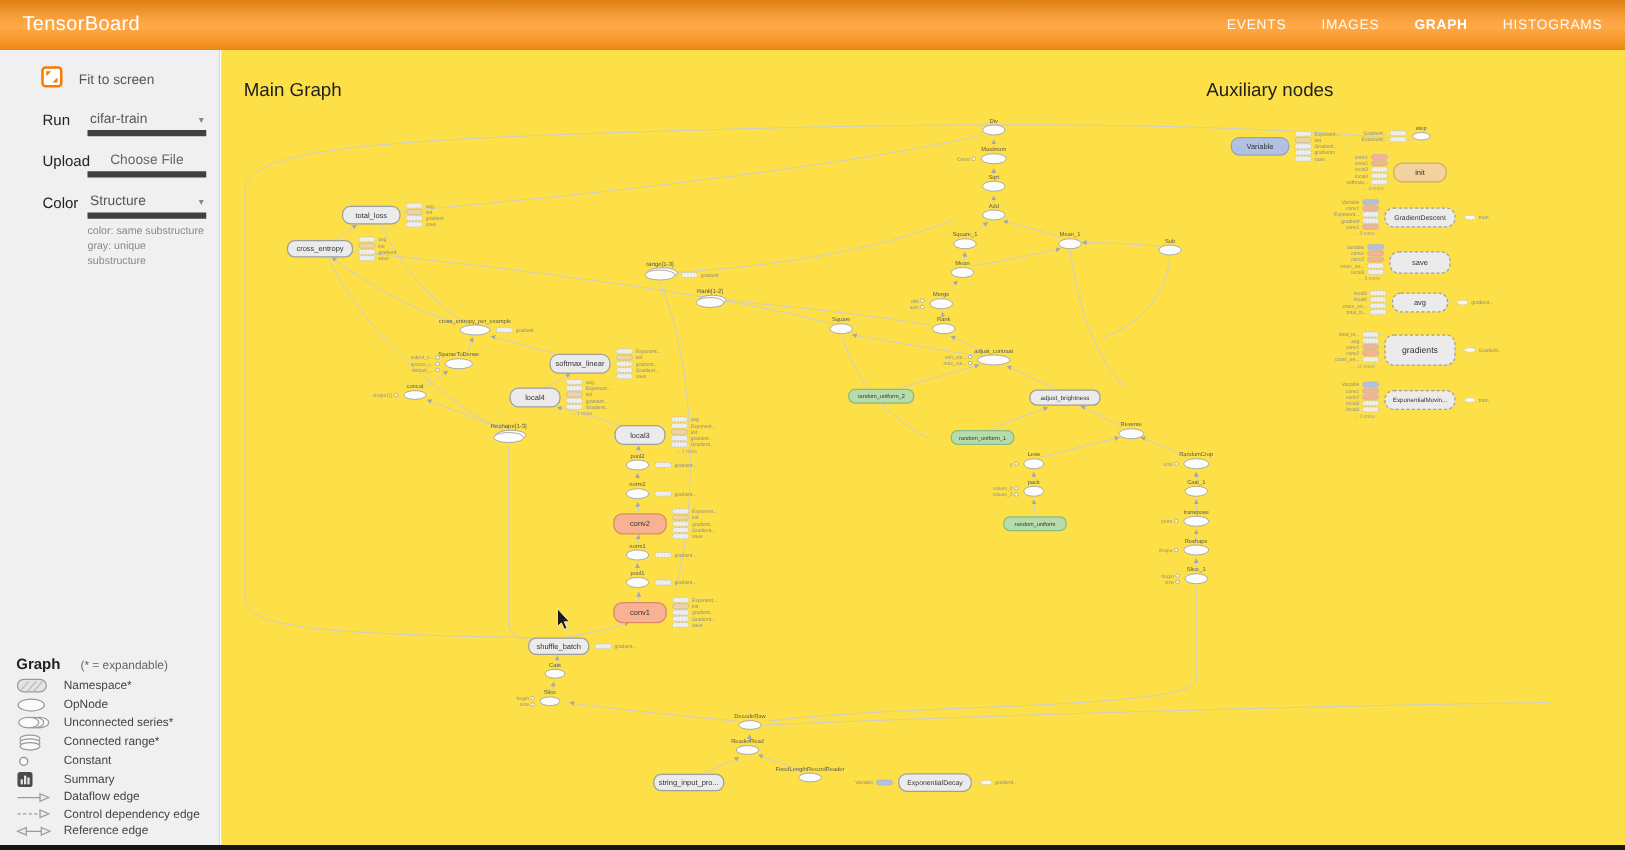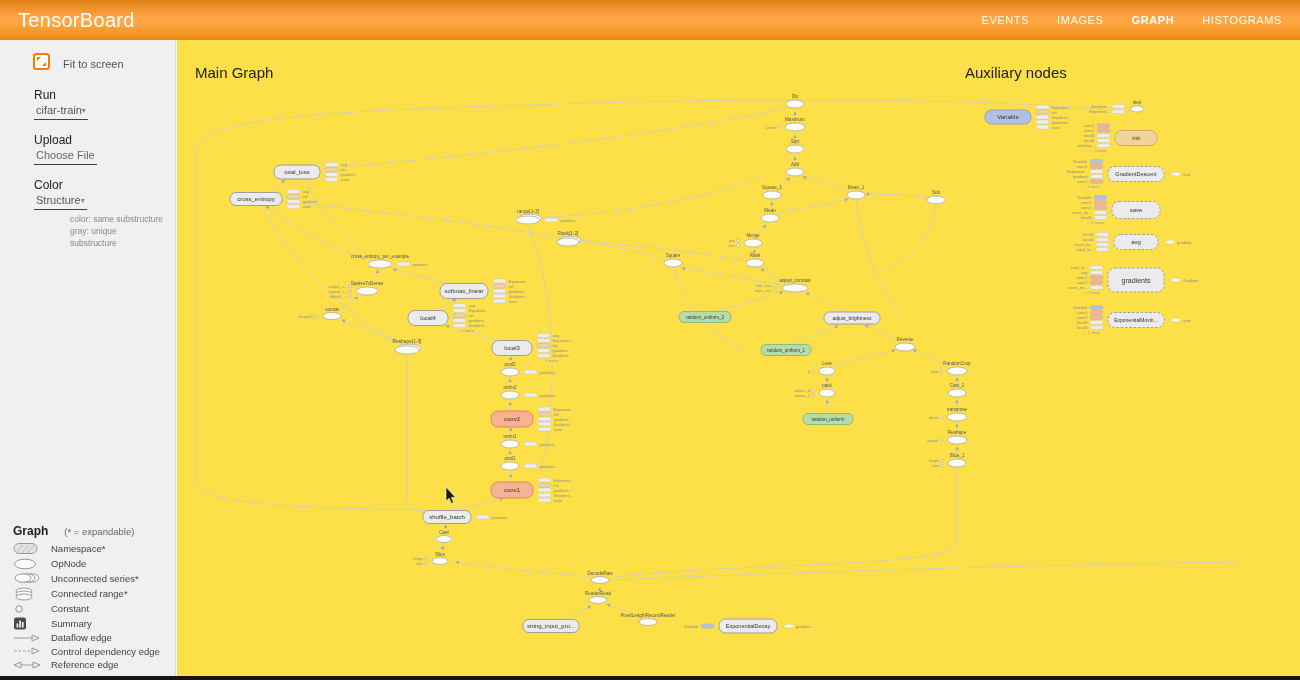--- a/index.html
+++ b/index.html
@@ -7,35 +7,35 @@
     width:1300px;height:680px;overflow:hidden;position:relative;
     font-family:"Liberation Sans","DejaVu Sans",sans-serif;background:#fff;
   }
   
   .header{
     position:absolute;top:0;left:0;right:0;height:40px;box-sizing:border-box;
     background:linear-gradient(180deg,#df7f15 0%,#fba341 40%,#ffa946 55%,#f3921f 88%,#e8851a 100%);
     display:flex;align-items:center;justify-content:space-between;padding:0 18px;
     z-index:20;
   }
-  .brand{color:#fff;font-size:20px;font-weight:500;letter-spacing:.3px;}
+  .brand{color:#fff;font-size:16px;font-weight:500;letter-spacing:.3px;}
   .nav{display:flex;gap:28px;align-items:flex-start;}
   .nav a{color:#fff;font-size:11px;font-weight:500;letter-spacing:.6px;text-decoration:none;opacity:.95;cursor:pointer;}
   .nav a.active{font-weight:700;opacity:1;}
   
   .sidebar{
     position:absolute;top:40px;left:0;width:176px;bottom:4px;box-sizing:border-box;
     background:#f0f0f0;border-right:1px solid #d9d9d9;z-index:10;padding-left:20px;
   }
   .fit-row{display:flex;align-items:center;gap:12px;margin:12px 12px 6px 12px;cursor:pointer;}
   .fit-label{font-size:11px;color:#555;}
-  .side-row{display:flex;align-items:flex-start;margin:11px 10px 0 14px;flex-direction:column;}
+  .side-row{display:flex;align-items:flex-start;margin:11px 10px 0 14px;}
   .side-label{width:36px;font-size:12px;color:#222;padding-top:2px;}
   .side-control{
-    flex:1;border-bottom:1px solid #404040;color:#555;font-size:11px;
+    flex:1;border-bottom:5px solid #404040;color:#555;font-size:11px;
     padding:2px 2px 3px 2px;display:flex;justify-content:space-between;align-items:center;cursor:pointer;
   }
   .side-control .caret{font-size:8px;color:#888;}
   .side-control.center{justify-content:center;font-size:11px;color:#666;}
   .color-note{margin:4px 10px 0 50px;font-size:8.5px;color:#888;line-height:1.4;}
   
   .legend{position:absolute;left:13px;right:4px;bottom:6px;}
   .leg-head{display:flex;gap:16px;align-items:baseline;margin-bottom:4px;}
   .leg-title{font-size:12px;font-weight:700;color:#222;}
   .leg-note{font-size:9.5px;color:#666;}

